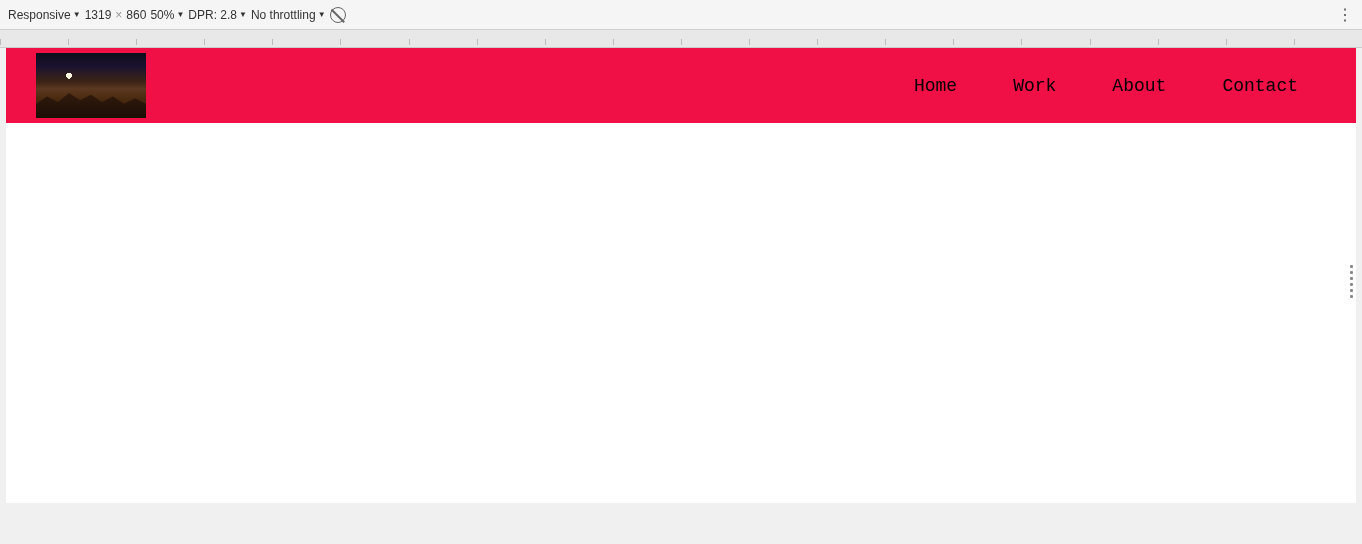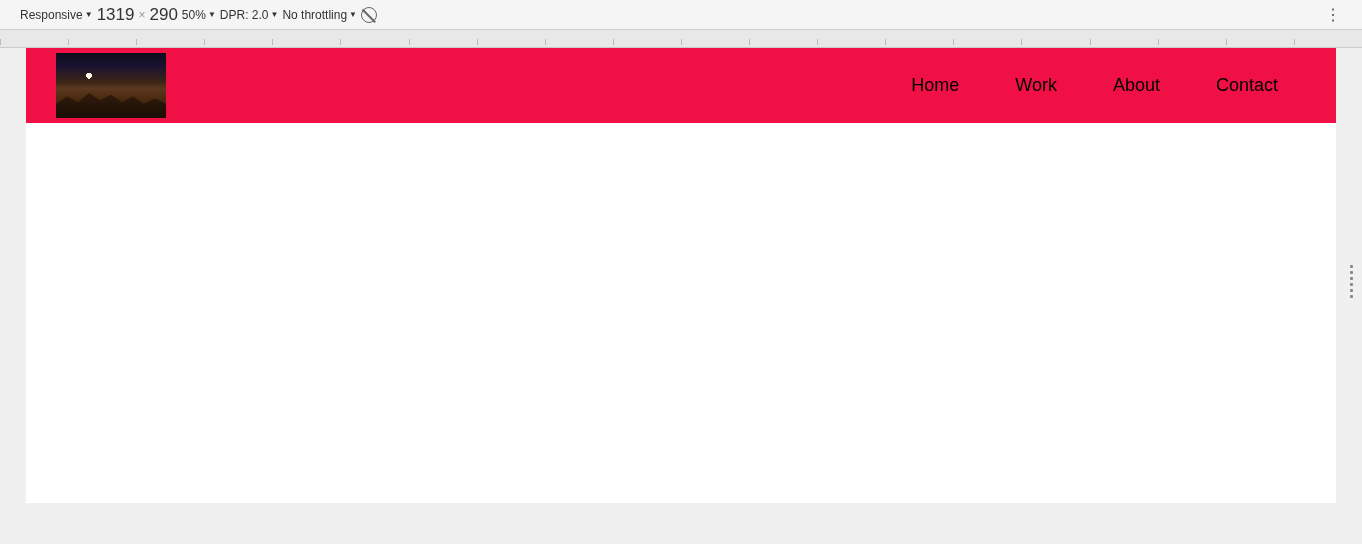--- a/index.html
+++ b/index.html
@@ -15,21 +15,21 @@
       min-height: 544px;
     }
 
     
     .devtools-toolbar {
       height: 30px;
       background: #f5f5f5;
       border-bottom: 1px solid #d0d0d0;
       display: flex;
       align-items: center;
-      padding: 0 20px;
+      padding: 0 8px;
       font-size: 12px;
       color: #333;
       gap: 6px;
       position: relative;
     }
 
     .devtools-toolbar .toolbar-left {
       display: flex;
       align-items: center;
       gap: 4px;
@@ -45,21 +45,21 @@
       align-items: center;
       gap: 2px;
     }
 
     .devtools-separator {
       color: #999;
       font-size: 12px;
     }
 
     .devtools-value {
-      font-size: 17px;
+      font-size: 12px;
       color: #333;
     }
 
     .devtools-toolbar .toolbar-right {
       margin-left: auto;
       display: flex;
       align-items: center;
       gap: 8px;
     }
 
@@ -103,21 +103,22 @@
 
     .ruler-tick {
       flex: 1;
       border-left: 1px solid #bbb;
       height: 6px;
     }
 
     
     .browser-content {
       background: white;
-      margin: 0 26px;
+      margin: 0 6px;
+      font-family: Liberation Mono, monospace;
     }
 
     
     .site-header {
       background-color: #f01045;
       display: flex;
       align-items: center;
       padding: 0 30px;
       height: 75px;
     }
@@ -208,23 +209,23 @@
     }
   </style>
 </head>
 <body>
 
 <div class="devtools-toolbar">
   <div class="toolbar-left">
     <span class="devtools-select dropdown-arrow">Responsive</span>
     <span class="devtools-value">1319</span>
     <span class="devtools-separator">×</span>
-    <span class="devtools-value">290</span>
+    <span class="devtools-value">860</span>
     <span class="devtools-select dropdown-arrow">50%</span>
-    <span class="devtools-select dropdown-arrow">DPR: 2.0</span>
+    <span class="devtools-select dropdown-arrow">DPR: 2.8</span>
     <span class="devtools-select dropdown-arrow">No throttling</span>
     <span class="circle-slash-icon"></span>
   </div>
   <div class="toolbar-right">
     <span class="dots-menu">⋮</span>
   </div>
 </div>
 
 <div class="ruler-bar">
   <div class="ruler-tick"></div>

